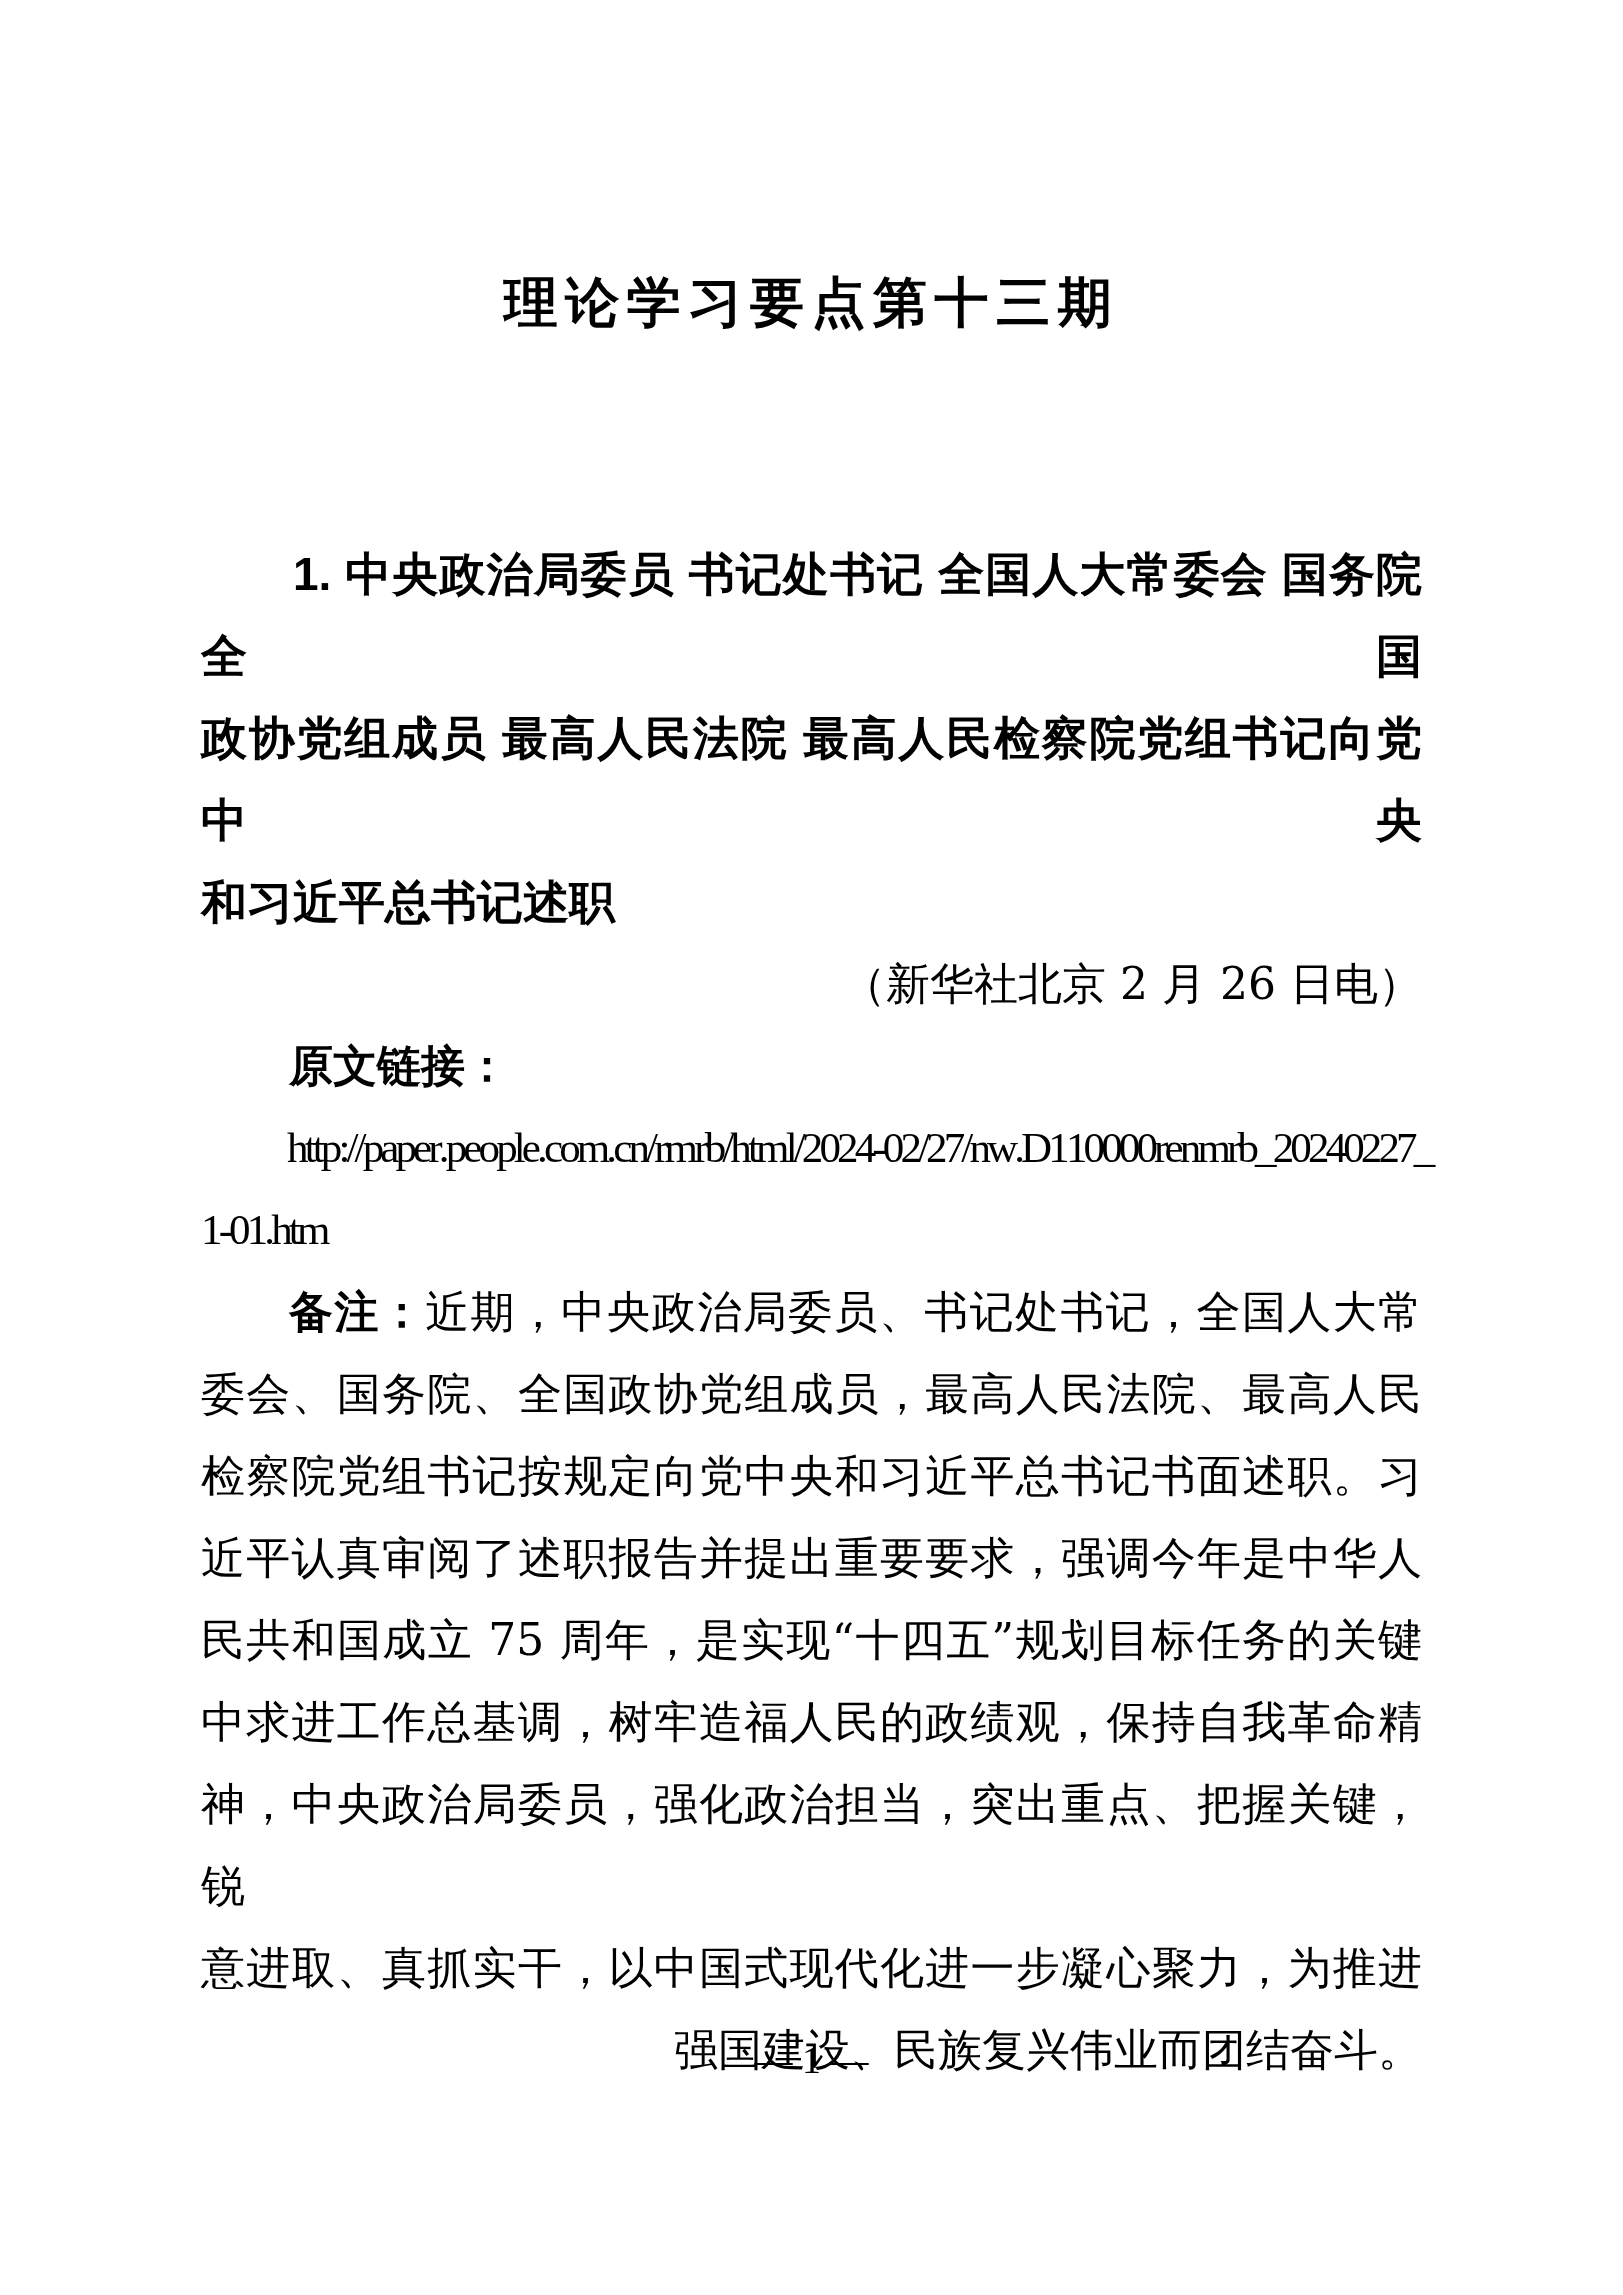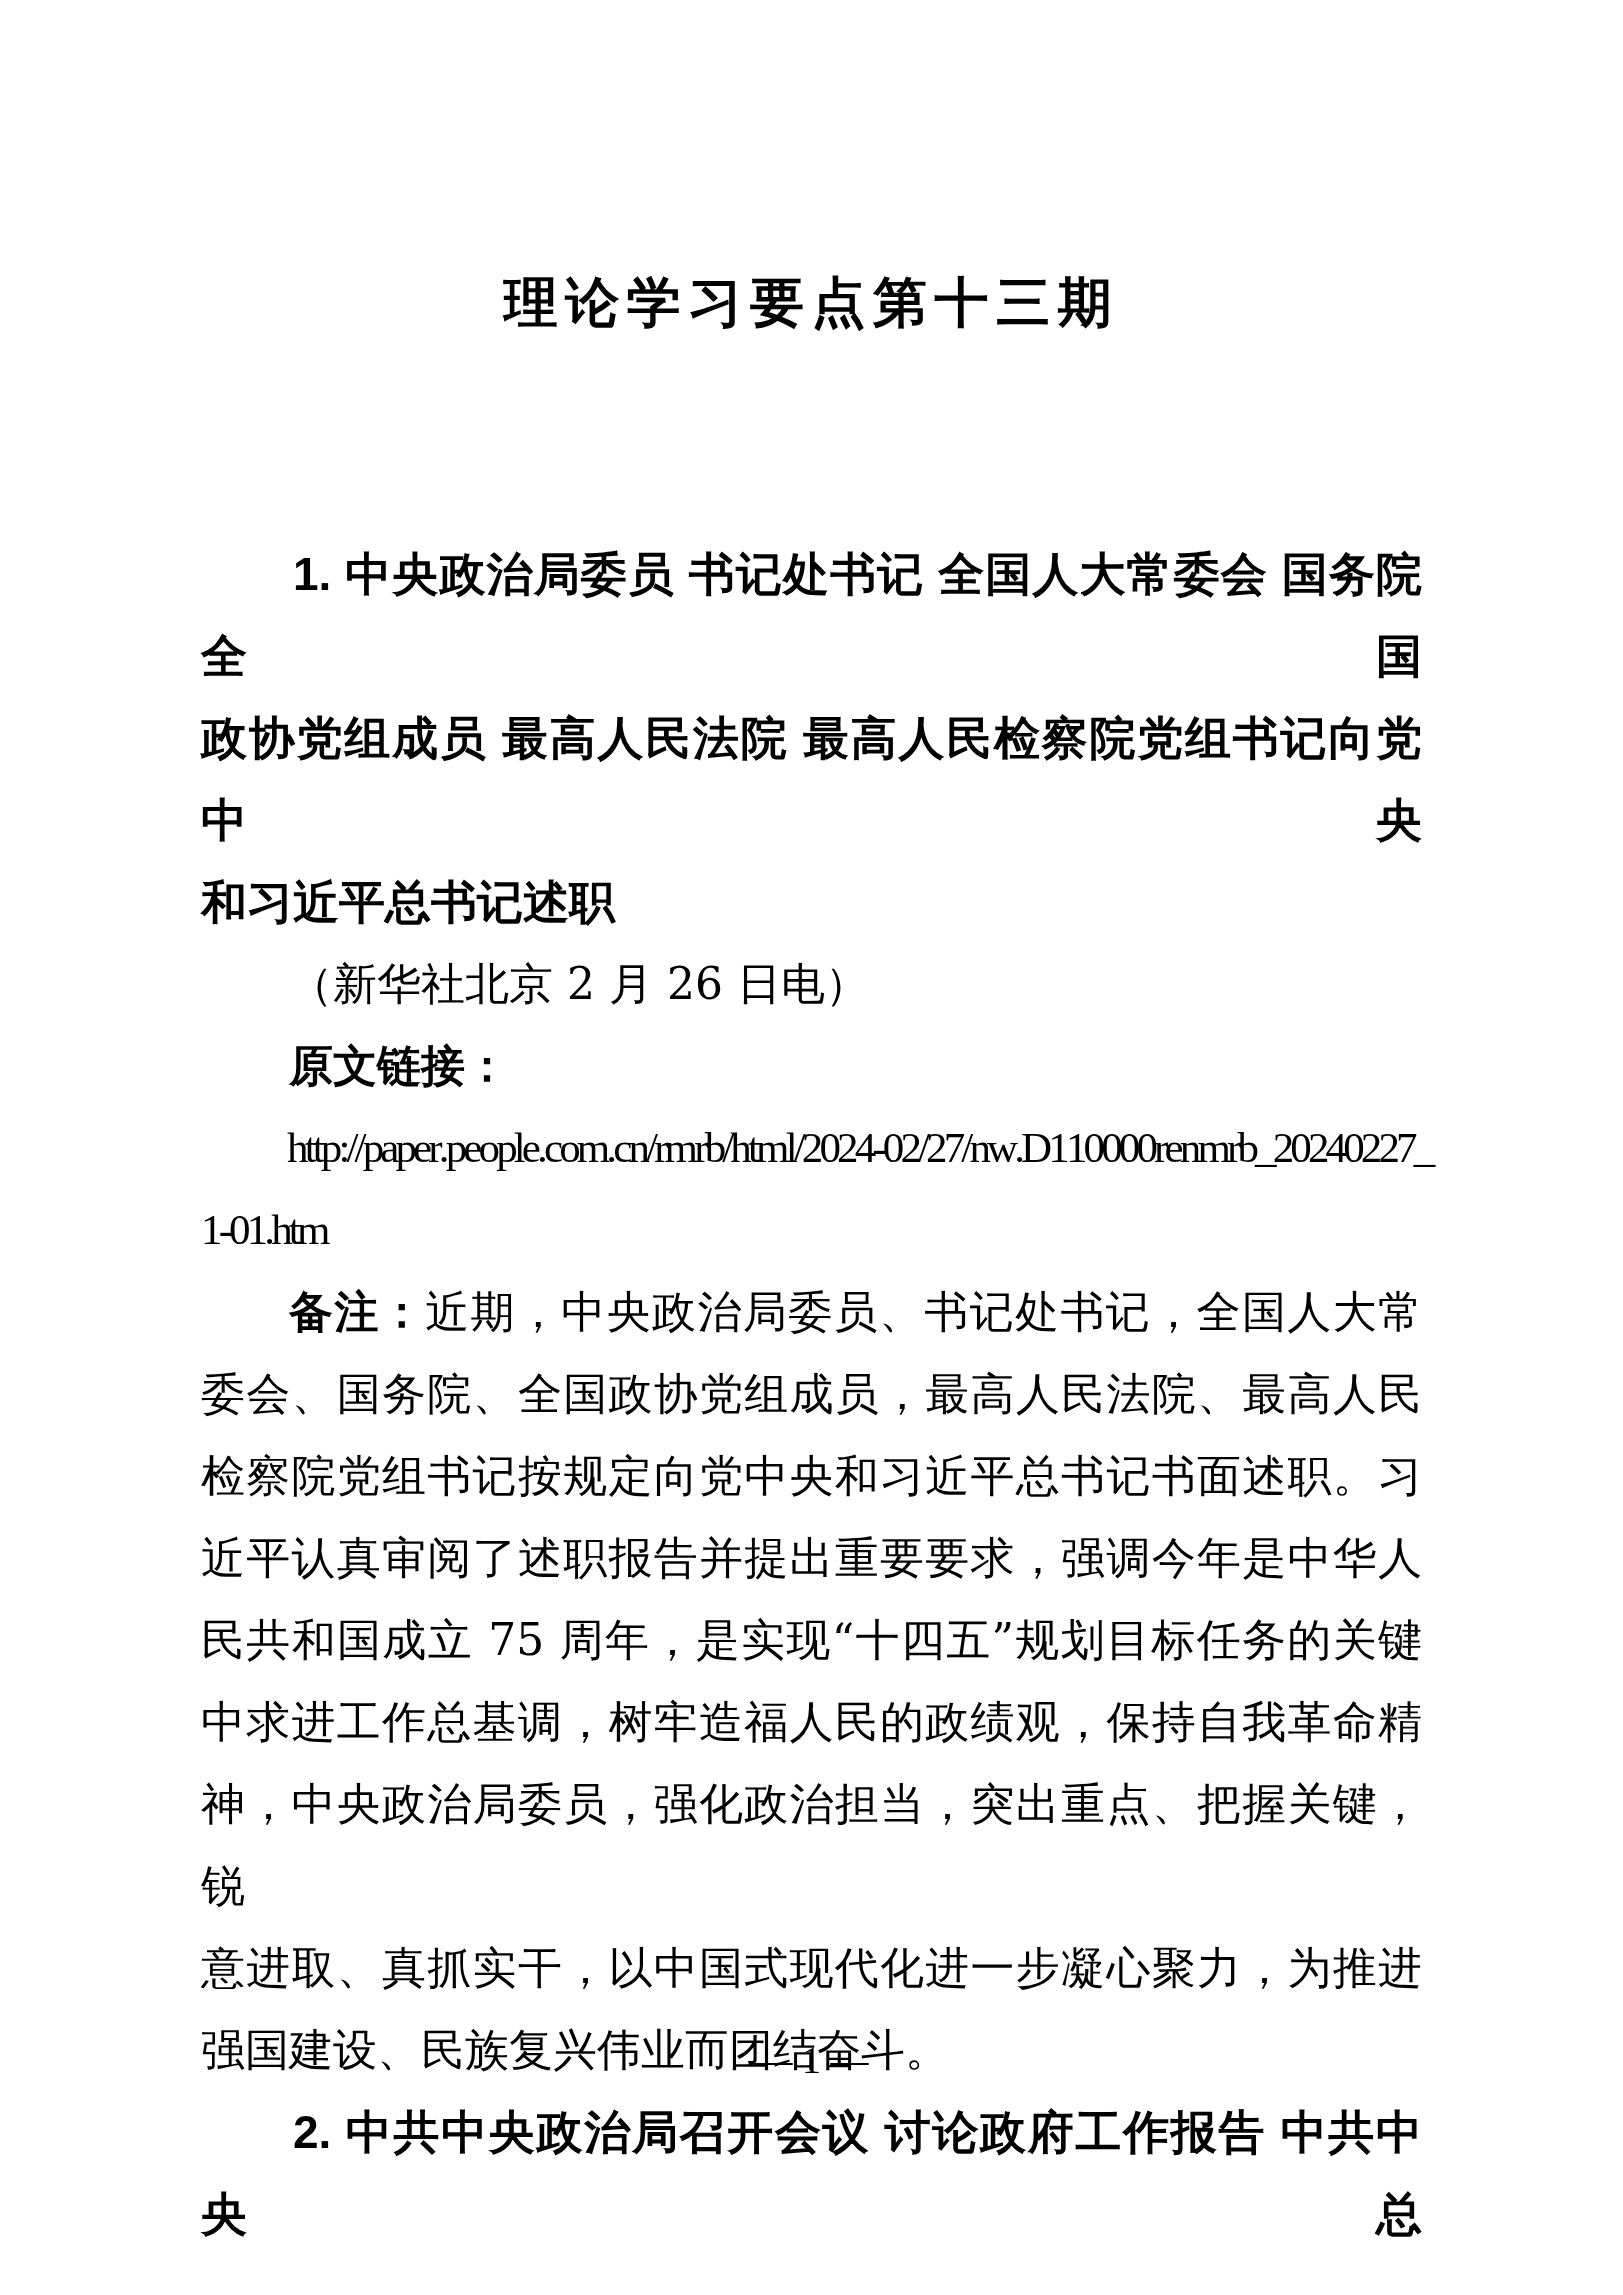--- a/index.html
+++ b/index.html
@@ -37,20 +37,21 @@
   .heading {
     font-family: "Liberation Sans", sans-serif;
     font-weight: 700;
     font-size: 46px;
   }
   
   .kaiti {
     font-family: "DejaVu Serif", serif;
     font-weight: 400;
     font-size: 44px;
+    text-align: right;
   }
   .kaiti b, .kaiti-bold {
     font-weight: 700;
   }
   .kaiti-bold {
     font-family: Liberation Sans, sans-serif;
     font-size: 44px;
   }
   
   .url {
@@ -93,18 +94,17 @@
       <div class="line url">1-01.htm</div>
       <div class="line kaiti just ind"><b>备注：</b>近期，中央政治局委员、书记处书记，全国人大常</div>
       <div class="line kaiti just">委会、国务院、全国政协党组成员，最高人民法院、最高人民</div>
       <div class="line kaiti just">检察院党组书记按规定向党中央和习近平总书记书面述职。习</div>
       <div class="line kaiti just">近平认真审阅了述职报告并提出重要要求，强调今年是中华人</div>
       <div class="line kaiti just">民共和国成立 75 周年，是实现“十四五”规划目标任务的关键</div>
       <div class="line kaiti just">中求进工作总基调，树牢造福人民的政绩观，保持自我革命精</div>
       <div class="line kaiti just">神，中央政治局委员，强化政治担当，突出重点、把握关键，锐</div>
       <div class="line kaiti just">意进取、真抓实干，以中国式现代化进一步凝心聚力，为推进</div>
       <div class="line kaiti">强国建设、民族复兴伟业而团结奋斗。</div>
-      <div class="line heading just ind">2. 中共中央政治局召开会议 讨论政府工作报告 中共中央总</div>
     </div>
 
   <div class="footer">— 1 —</div>
 </div>
 
 
 </body></html>

